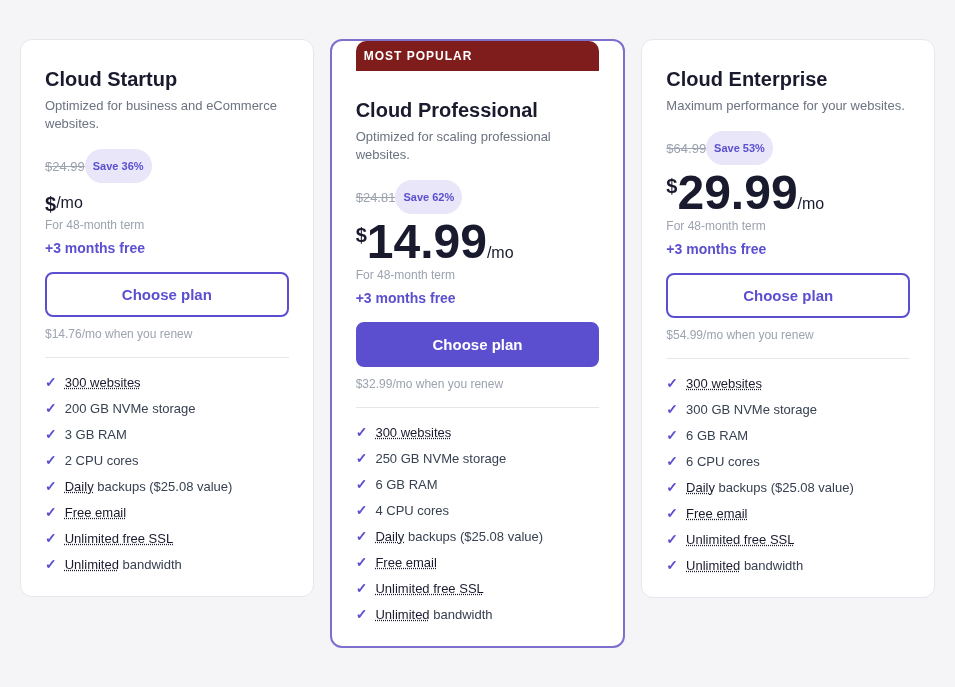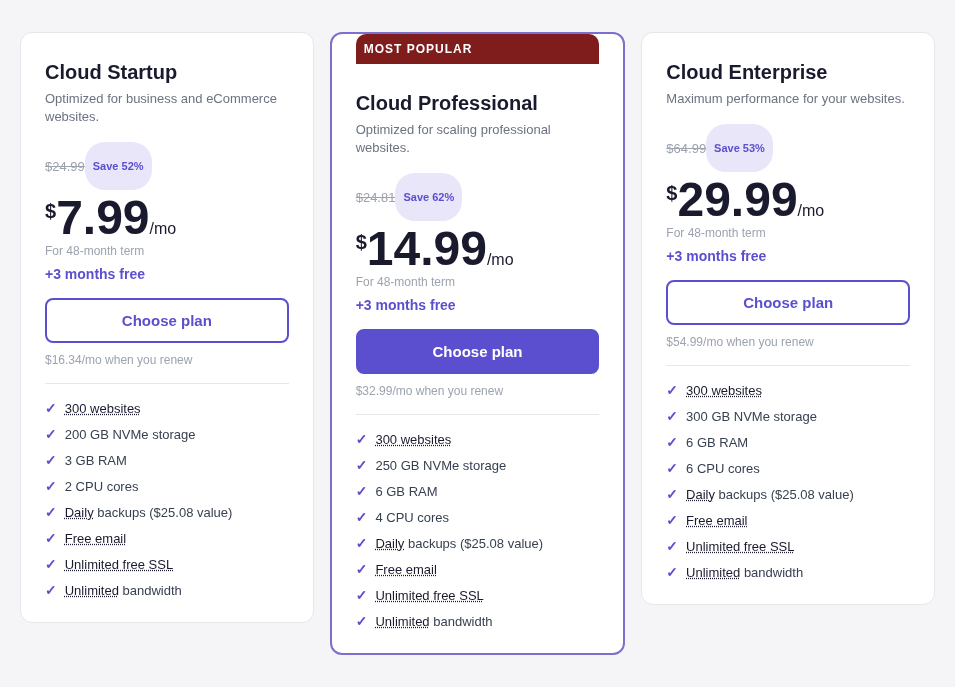--- a/index.html
+++ b/index.html
@@ -62,21 +62,21 @@
     .original-price {
       font-size: 13px;
       color: #9ca3af;
       text-decoration: line-through;
     }
     .save-badge {
       background: #e8e6f8;
       color: #5b4fcf;
       font-size: 11px;
       font-weight: 600;
-      padding: 18px 8px;
+      padding: 11px 8px;
       border-radius: 20px;
     }
     .price-display {
       display: flex;
       align-items: flex-start;
       margin-bottom: 2px;
     }
     .price-dollar {
       font-size: 20px;
       font-weight: 700;
@@ -164,31 +164,30 @@
   </style>
 </head>
 <body>
 
 <div class="pricing-container">
 <div class="plan-card">
       <div class="plan-name">Cloud Startup</div>
       <div class="plan-desc">Optimized for business and eCommerce websites.</div>
       <div class="price-row">
         <span class="original-price">$24.99</span>
-        <span class="save-badge">Save 52%</span>
+        <span class="save-badge">Save 36%</span>
       </div>
       <div class="price-display">
         <span class="price-dollar">$</span>
-        <span class="price-amount">7.99</span>
         <span class="price-mo">/mo</span>
       </div>
       <div class="price-term">For 48-month term</div>
       <div class="months-free">+3 months free</div>
       <button class="choose-btn outline">Choose plan</button>
-      <div class="renew-price">$16.34/mo when you renew</div>
+      <div class="renew-price">$14.76/mo when you renew</div>
       <hr class="divider">
       <ul class="features-list">
     <li class="feature-item">
         <span class="check-icon">✓</span>
         <span><a class="feature-link" href="#">300 websites</a></span>
         </li>
         <li class="feature-item">
         <span class="check-icon">✓</span>
         <span>200 GB NVMe storage</span>
         </li>

